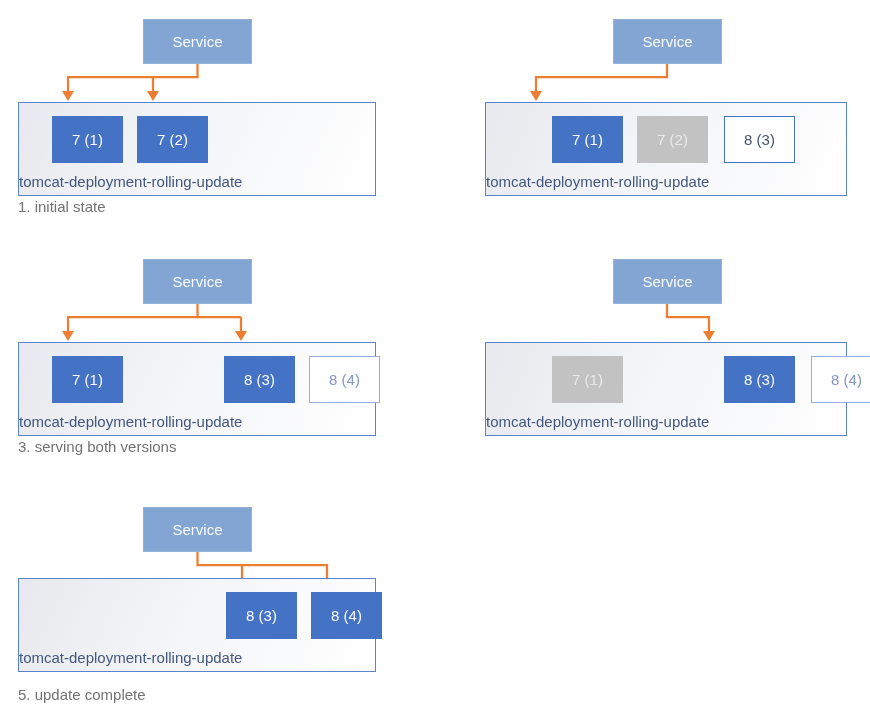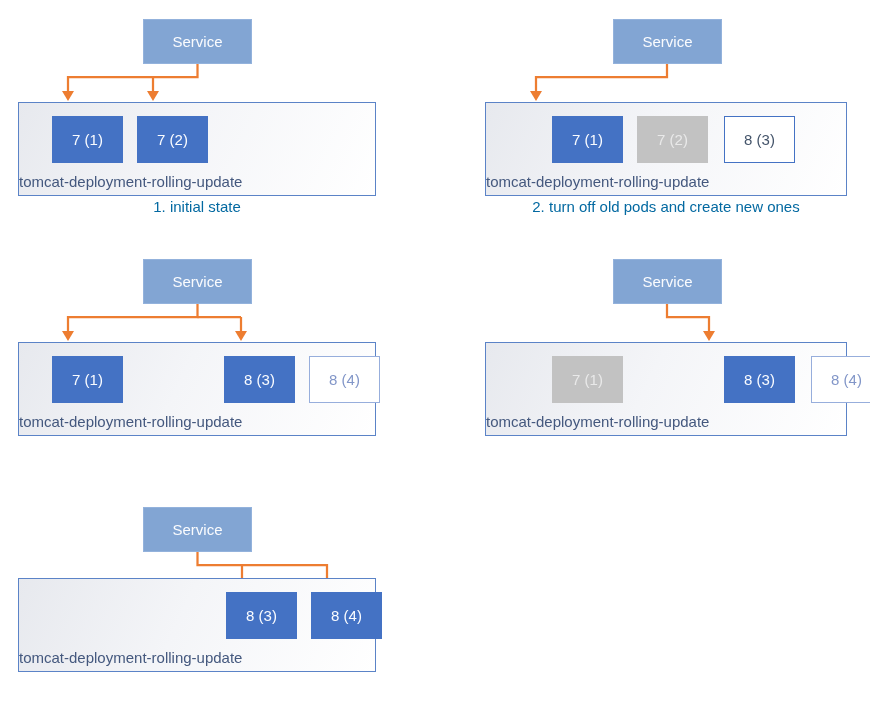--- a/index.html
+++ b/index.html
@@ -41,21 +41,21 @@
   .pod[data-state="pending"]{background:#FFFFFF;border:1.4px solid #97AEDC;color:#8296C8;}
 
   .x33{left:33px}.x66{left:66px}.x118{left:118px}.x151{left:151px}.x205{left:205px}
   .x207{left:207px}.x238{left:238px}.x290{left:290px}.x292{left:292px}.x325{left:325px}
 
   .deploy-label{
     position:absolute;left:0;bottom:5px;width:100%;
     color:#44587E;font-size:15px;
   }
   .caption{
-    position:absolute;top:198px;text-align:center;color:#0369a1;font-size:15px;
+    position:absolute;top:198px;color:#737373;font-size:15px;
   }
   .geoL .caption{left:18px;width:358px}
   .geoR .caption{left:50px;width:362px}
   .p4 .caption{top:206px}
 </style>
 </head>
 <body>
 
 <div class="canvas">
 
@@ -102,21 +102,20 @@
         <span>7 (1)</span>
       </div>
       <div class="pod x151" data-state="stopped">
         <span>7 (2)</span>
       </div>
       <div class="pod x238" data-state="new">
         <span>8 (3)</span>
       </div>
       <div class="deploy-label">tomcat-deployment-rolling-update</div>
     </div>
-    <div class="caption">2. turn off old pods and create new ones</div>
   </section>
 
   <section class="panel p2 geoL">
     <div class="service">
       <span>Service</span>
     </div>
     <svg class="arrows" viewBox="0 0 435 240">
       <g stroke="#ED7D31" stroke-width="2.25" fill="none">
         <path d="M197.5 64 V77 H68 V91"></path>
         <path d="M241 77 V91"></path>
@@ -132,20 +131,21 @@
         <span>7 (1)</span>
       </div>
       <div class="pod x205" data-state="active">
         <span>8 (3)</span>
       </div>
       <div class="pod x290" data-state="pending">
         <span>8 (4)</span>
       </div>
       <div class="deploy-label">tomcat-deployment-rolling-update</div>
     </div>
+    <div class="caption">3. serving both versions</div>
   </section>
 
   <section class="panel p3 geoR">
     <div class="service">
       <span>Service</span>
     </div>
     <svg class="arrows" viewBox="0 0 435 240">
       <g stroke="#ED7D31" stroke-width="2.25" fill="none">
         <path d="M232 64 V77 H274 V91"></path>
       </g>
@@ -183,15 +183,16 @@
     </svg>
     <div class="deploy">
       <div class="pod x207" data-state="active">
         <span>8 (3)</span>
       </div>
       <div class="pod x292" data-state="active">
         <span>8 (4)</span>
       </div>
       <div class="deploy-label">tomcat-deployment-rolling-update</div>
     </div>
+    <div class="caption">5. update complete</div>
   </section>
 
 </div>
 
 </body></html>

